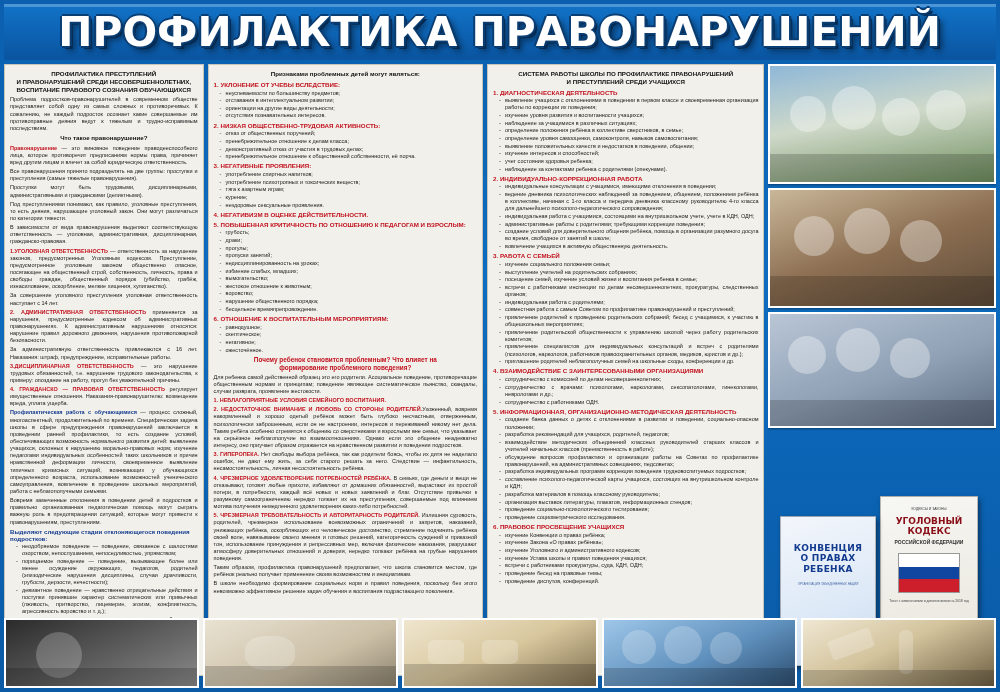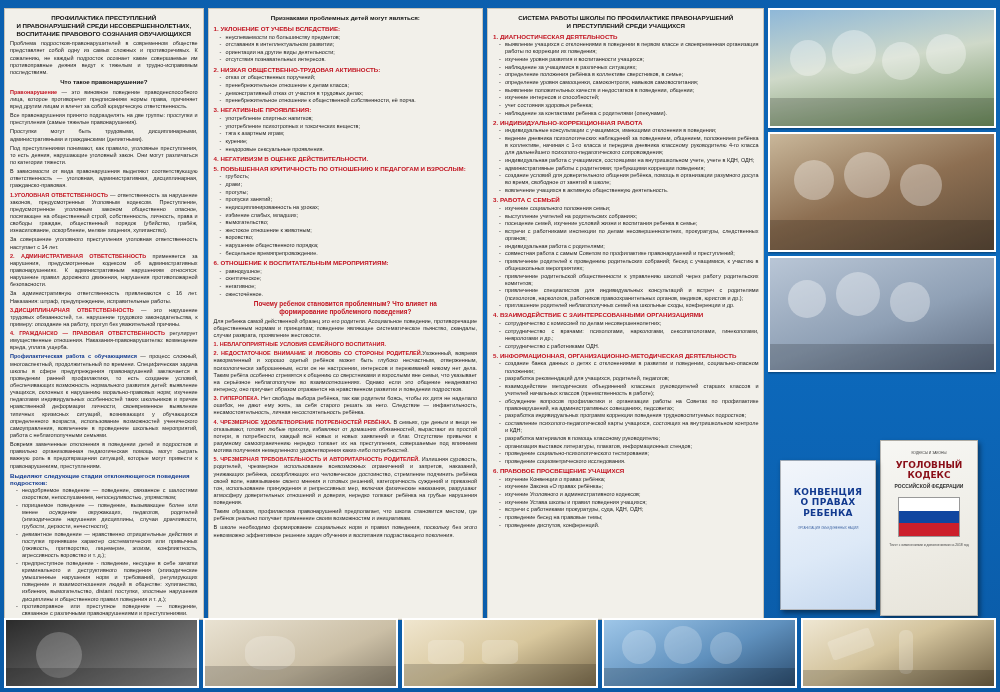--- a/index.html
+++ b/index.html
@@ -211,20 +211,23 @@
   .blob { position:absolute; border-radius:50%; background:rgba(255,255,255,.22); }
   .bar { position:absolute; background:rgba(0,0,0,.18); }
   
   .mt2 { margin-top:2px; }
 </style>
 </head>
 <body>
 
 <div class="poster">
 
+  <div class="header">
+    <div class="header-title">ПРОФИЛАКТИКА ПРАВОНАРУШЕНИЙ</div>
+  </div>
 
   <div class="content">
 
     <div class="col col1">
       <div class="h-center" style="white-space:pre-line">ПРОФИЛАКТИКА ПРЕСТУПЛЕНИЙ
 И ПРАВОНАРУШЕНИЙ СРЕДИ НЕСОВЕРШЕННОЛЕТНИХ,
 ВОСПИТАНИЕ ПРАВОВОГО СОЗНАНИЯ ОБУЧАЮЩИХСЯ</div>
       <p class="para">Проблема подростков-правонарушителей в современном обществе представляет собой одну из самых сложных и противоречивых. К сожалению, не каждый подросток осознает какие совершаемые им противоправные деяния ведут к тяжелым и трудно-исправимым последствиям.</p>
       <div class="h-center">Что такое правонарушение?</div>
       <p class="para"><span class="red">Правонарушение</span><span> — это виновное поведение праводееспособного лица, которое противоречит предписаниям нормы права, причиняет вред другим лицам и влечет за собой юридическую ответственность.</span></p>

